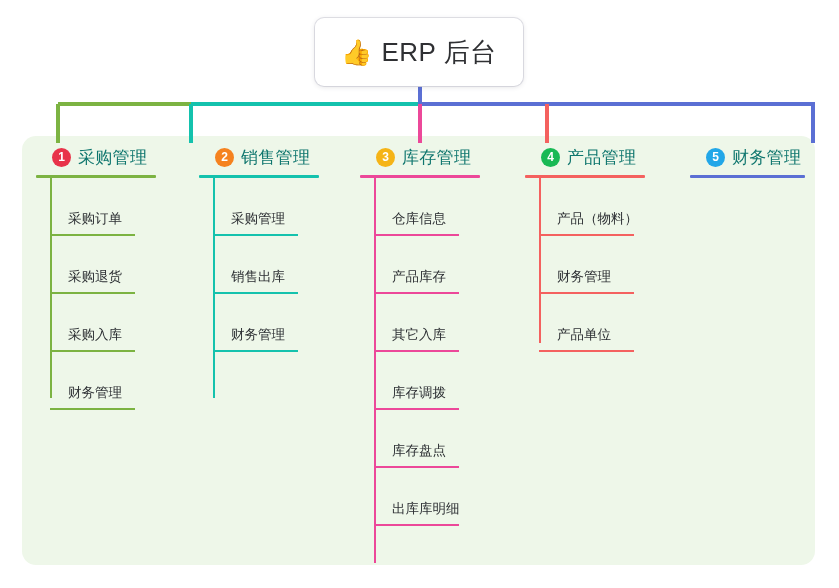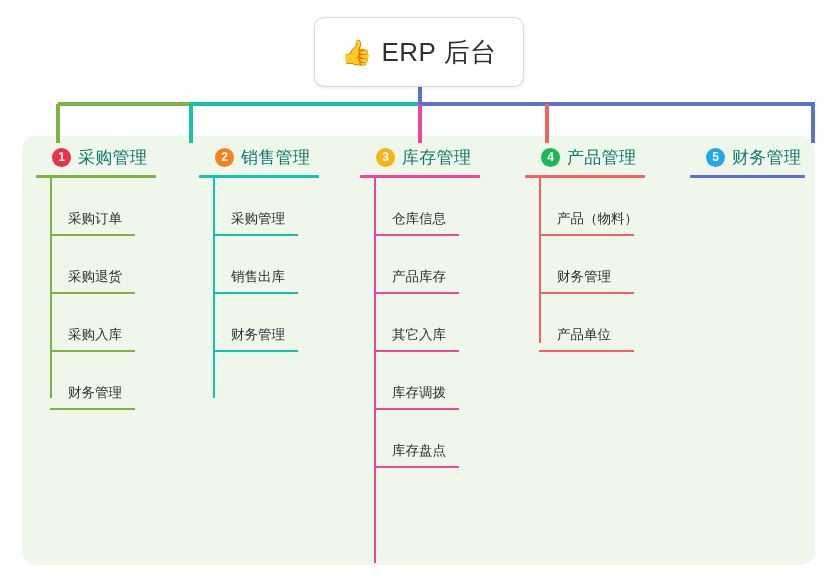--- a/index.html
+++ b/index.html
@@ -234,20 +234,24 @@
             <div class="leaf-rule" style="background: rgb(236, 72, 153); width: 85px;"></div>
           </div>
           <div class="leaf">
             <span class="leaf-label">库存调拨</span>
             <div class="leaf-rule" style="background: rgb(236, 72, 153); width: 85px;"></div>
           </div>
           <div class="leaf">
             <span class="leaf-label">库存盘点</span>
             <div class="leaf-rule" style="background: rgb(236, 72, 153); width: 85px;"></div>
           </div>
+          <div class="leaf">
+            <span class="leaf-label">出库库明细</span>
+            <div class="leaf-rule" style="background: rgb(236, 72, 153); width: 85px;"></div>
+          </div>
         </div>
       </div>
       <div class="column" style="left: 525px;">
         <div class="col-head">
           <span class="badge" style="background: rgb(25, 185, 85);">4</span>
           <span class="col-title">产品管理</span>
         </div>
         <div class="col-rule" style="background: rgb(244, 97, 95); width: 120px;"></div>
         <div class="leaves">
           <div class="stem" style="background: rgb(244, 97, 95); height: 165px;"></div>

